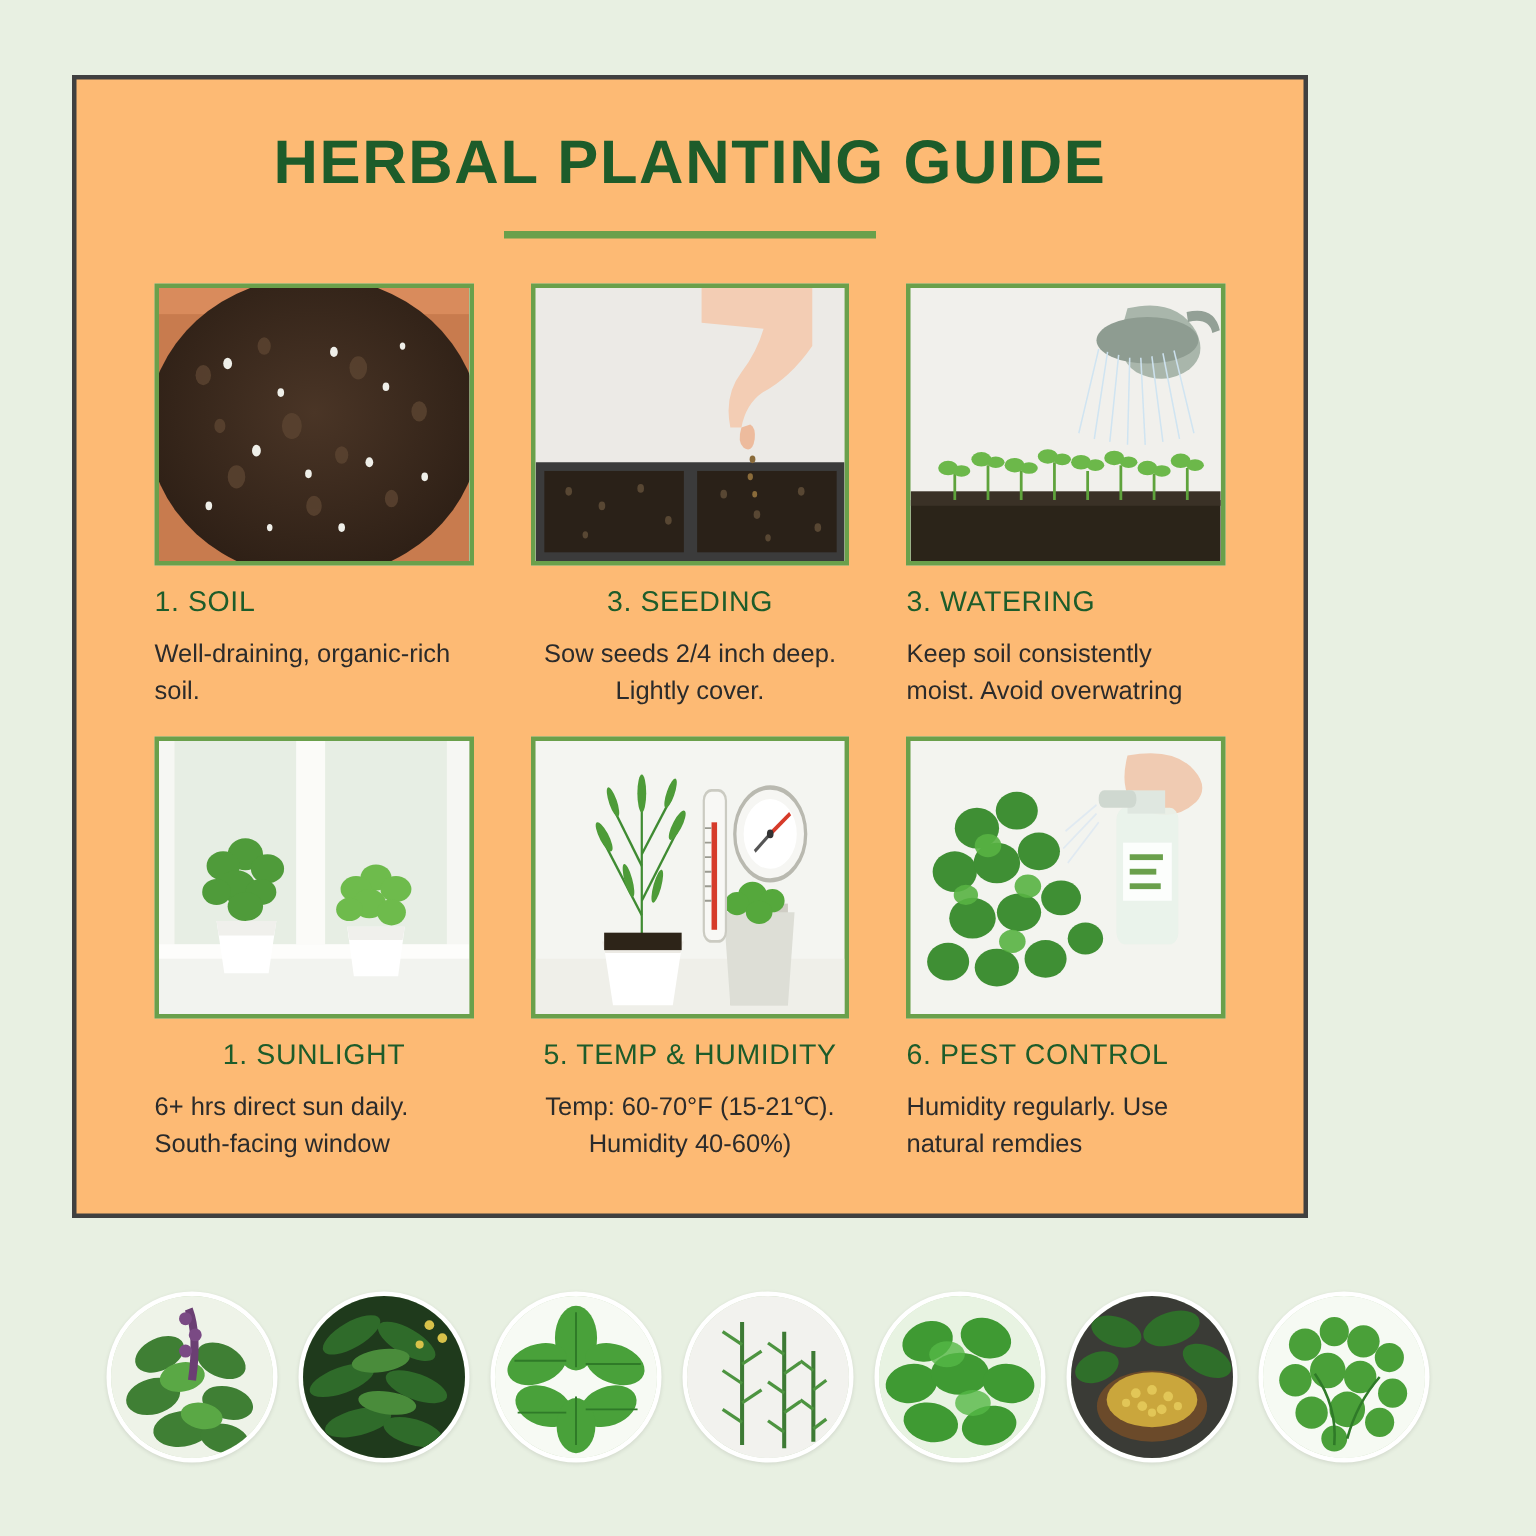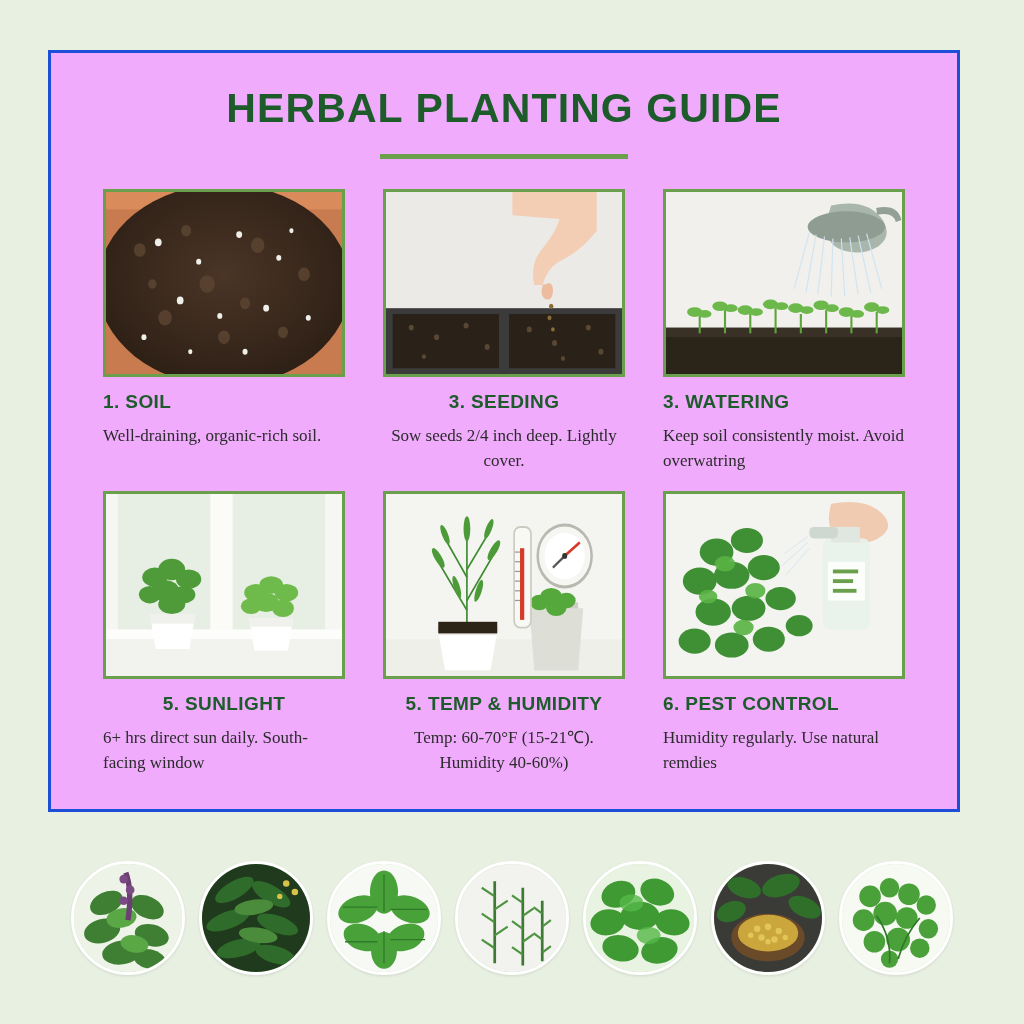--- a/index.html
+++ b/index.html
@@ -19,24 +19,24 @@
     height: 1024px;
     box-sizing: border-box;
     background: #e8f0e2;
     display: flex;
     flex-direction: column;
   }
   .card {
     position: absolute;
     left: 48px;
     top: 50px;
-    width: 912px;
+    width: 824px;
     height: 762px;
-    background: #f0abfc;
-    border: 3px solid #1d4ed8;
+    background: #fdba74;
+    border: 3px solid #404040;
     box-sizing: border-box;
   }
   .title {
     text-align: center;
     margin-top: 32px;
     font-size: 41px;
     font-weight: bold;
     letter-spacing: 1.1px;
     color: #1d5c2a;
     font-family: "Liberation Sans", sans-serif;
@@ -68,30 +68,29 @@
     background: #d9e4d1;
   }
   .thumb svg {
     display: block;
     width: 100%;
     height: 100%;
   }
   .step-title {
     margin-top: 14px;
     font-size: 19px;
-    font-weight: bold;
+    font-weight: normal;
     color: #1d5c2a;
     letter-spacing: 0.4px;
   }
   .step-desc {
     margin-top: 11px;
     font-size: 17px;
     line-height: 1.45;
     color: #2b2b2b;
-    font-family: Liberation Serif, serif;
   }
   .cell.c2 .step-title, .cell.c2 .step-desc,
   .cell.c5 .step-title, .cell.c5 .step-desc {
     text-align: center;
   }
   .cell.c4 .step-title, .cell.c4 .step-desc {
     text-align: center;
   }
   .cell.c4 .step-desc { text-align: left; }
   .herb-strip {
@@ -282,21 +281,21 @@
                 <ellipse cx="190" cy="112" rx="15" ry="10"></ellipse>
               <ellipse cx="210" cy="118" rx="13" ry="9"></ellipse>
                 <ellipse cx="172" cy="116" rx="12" ry="8"></ellipse>
             </g>
             <path d="M52 124 h54 l-7 36 h-40 z" fill="#ffffff"></path>
             <path d="M52 124 h54 l-2 10 h-50 z" fill="#f0f0ec"></path>
             <path d="M170 128 h52 l-6 34 h-40 z" fill="#ffffff"></path>
             <path d="M170 128 h52 l-2 9 h-48 z" fill="#f0f0ec"></path>
           </svg>
         </div>
-        <div class="step-title">5. SUNLIGHT</div>
+        <div class="step-title">1. SUNLIGHT</div>
         <div class="step-desc">6+ hrs direct sun daily. South-facing window</div>
       </div>
 
       <div class="cell c5">
         <div class="thumb">
           <svg viewBox="0 0 280 188" preserveAspectRatio="none">
             <rect width="280" height="188" fill="#f4f5f1"></rect>
             <g stroke="#3f8b32" stroke-width="2" fill="none">
               <path d="M96 160 V40"></path>
                 <path d="M96 120 L62 70"></path>

